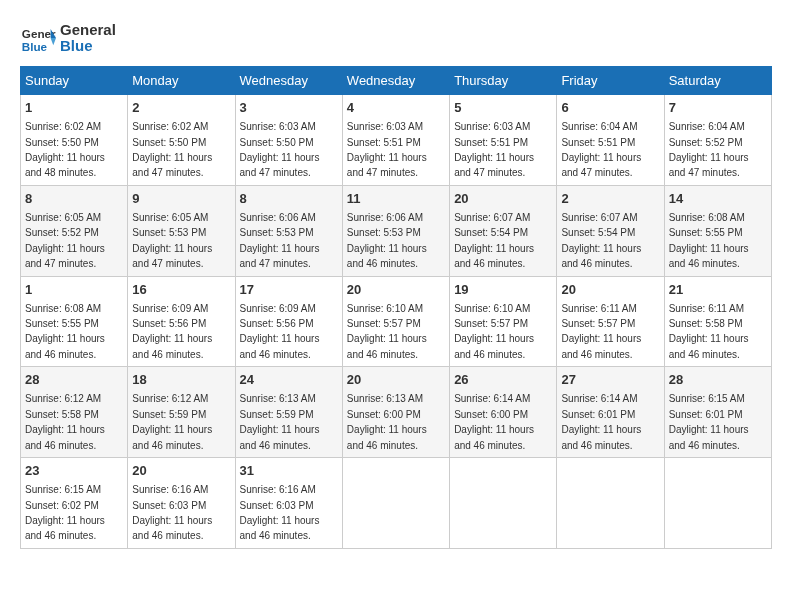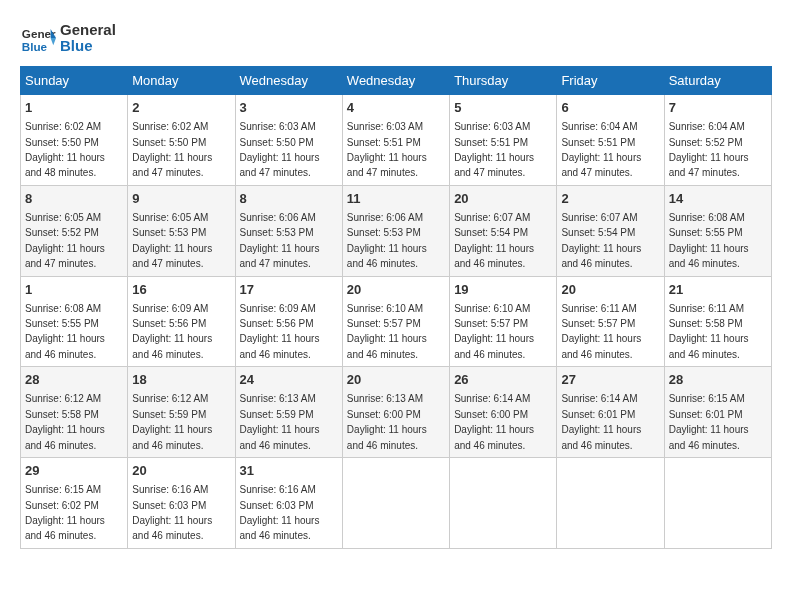--- a/index.html
+++ b/index.html
@@ -144,21 +144,21 @@
       <tr>
         <td><span class="day-number">28</span><span class="day-info">Sunrise: 6:12 AM<br>Sunset: 5:58 PM<br>Daylight: 11 hours and 46 minutes.</span></td>
         <td><span class="day-number">18</span><span class="day-info">Sunrise: 6:12 AM<br>Sunset: 5:59 PM<br>Daylight: 11 hours and 46 minutes.</span></td>
         <td><span class="day-number">24</span><span class="day-info">Sunrise: 6:13 AM<br>Sunset: 5:59 PM<br>Daylight: 11 hours and 46 minutes.</span></td>
         <td><span class="day-number">20</span><span class="day-info">Sunrise: 6:13 AM<br>Sunset: 6:00 PM<br>Daylight: 11 hours and 46 minutes.</span></td>
         <td><span class="day-number">26</span><span class="day-info">Sunrise: 6:14 AM<br>Sunset: 6:00 PM<br>Daylight: 11 hours and 46 minutes.</span></td>
         <td><span class="day-number">27</span><span class="day-info">Sunrise: 6:14 AM<br>Sunset: 6:01 PM<br>Daylight: 11 hours and 46 minutes.</span></td>
         <td><span class="day-number">28</span><span class="day-info">Sunrise: 6:15 AM<br>Sunset: 6:01 PM<br>Daylight: 11 hours and 46 minutes.</span></td>
       </tr>
       <tr>
-        <td><span class="day-number">29</span><span class="day-info">Sunrise: 6:15 AM<br>Sunset: 6:02 PM<br>Daylight: 11 hours and 46 minutes.</span></td>
+        <td><span class="day-number">23</span><span class="day-info">Sunrise: 6:15 AM<br>Sunset: 6:02 PM<br>Daylight: 11 hours and 46 minutes.</span></td>
         <td><span class="day-number">20</span><span class="day-info">Sunrise: 6:16 AM<br>Sunset: 6:03 PM<br>Daylight: 11 hours and 46 minutes.</span></td>
         <td><span class="day-number">31</span><span class="day-info">Sunrise: 6:16 AM<br>Sunset: 6:03 PM<br>Daylight: 11 hours and 46 minutes.</span></td>
         <td class="empty"></td>
         <td class="empty"></td>
         <td class="empty"></td>
         <td class="empty"></td>
       </tr>
     </tbody>
 </table>
 

